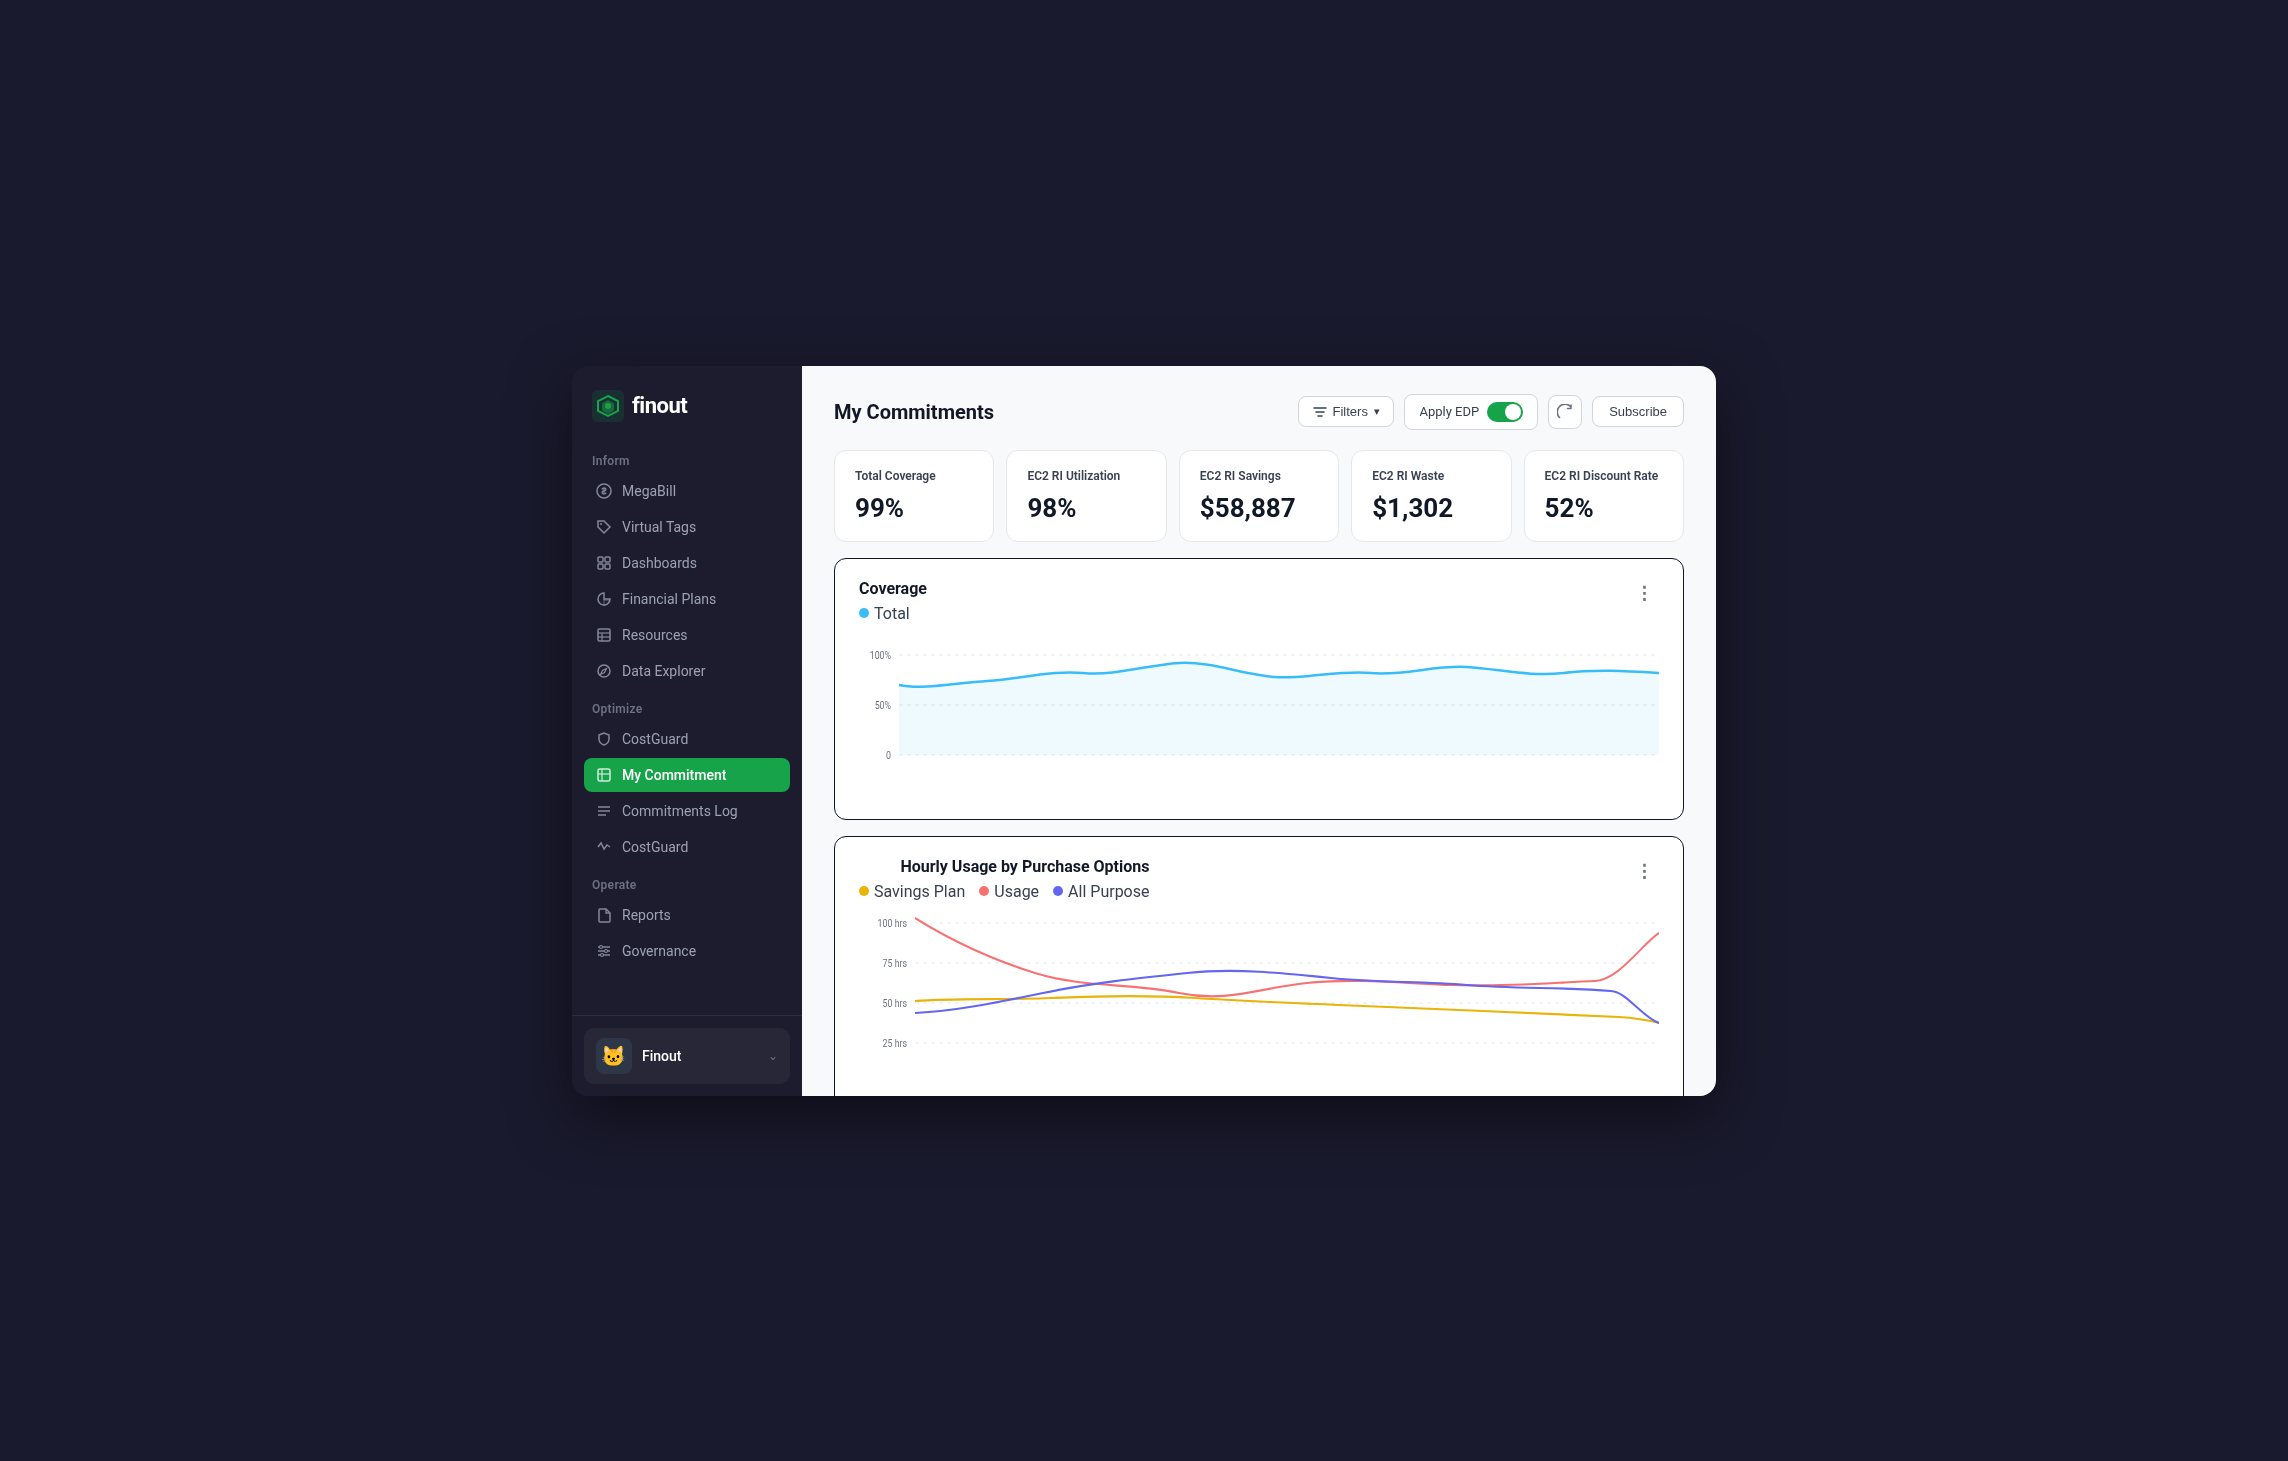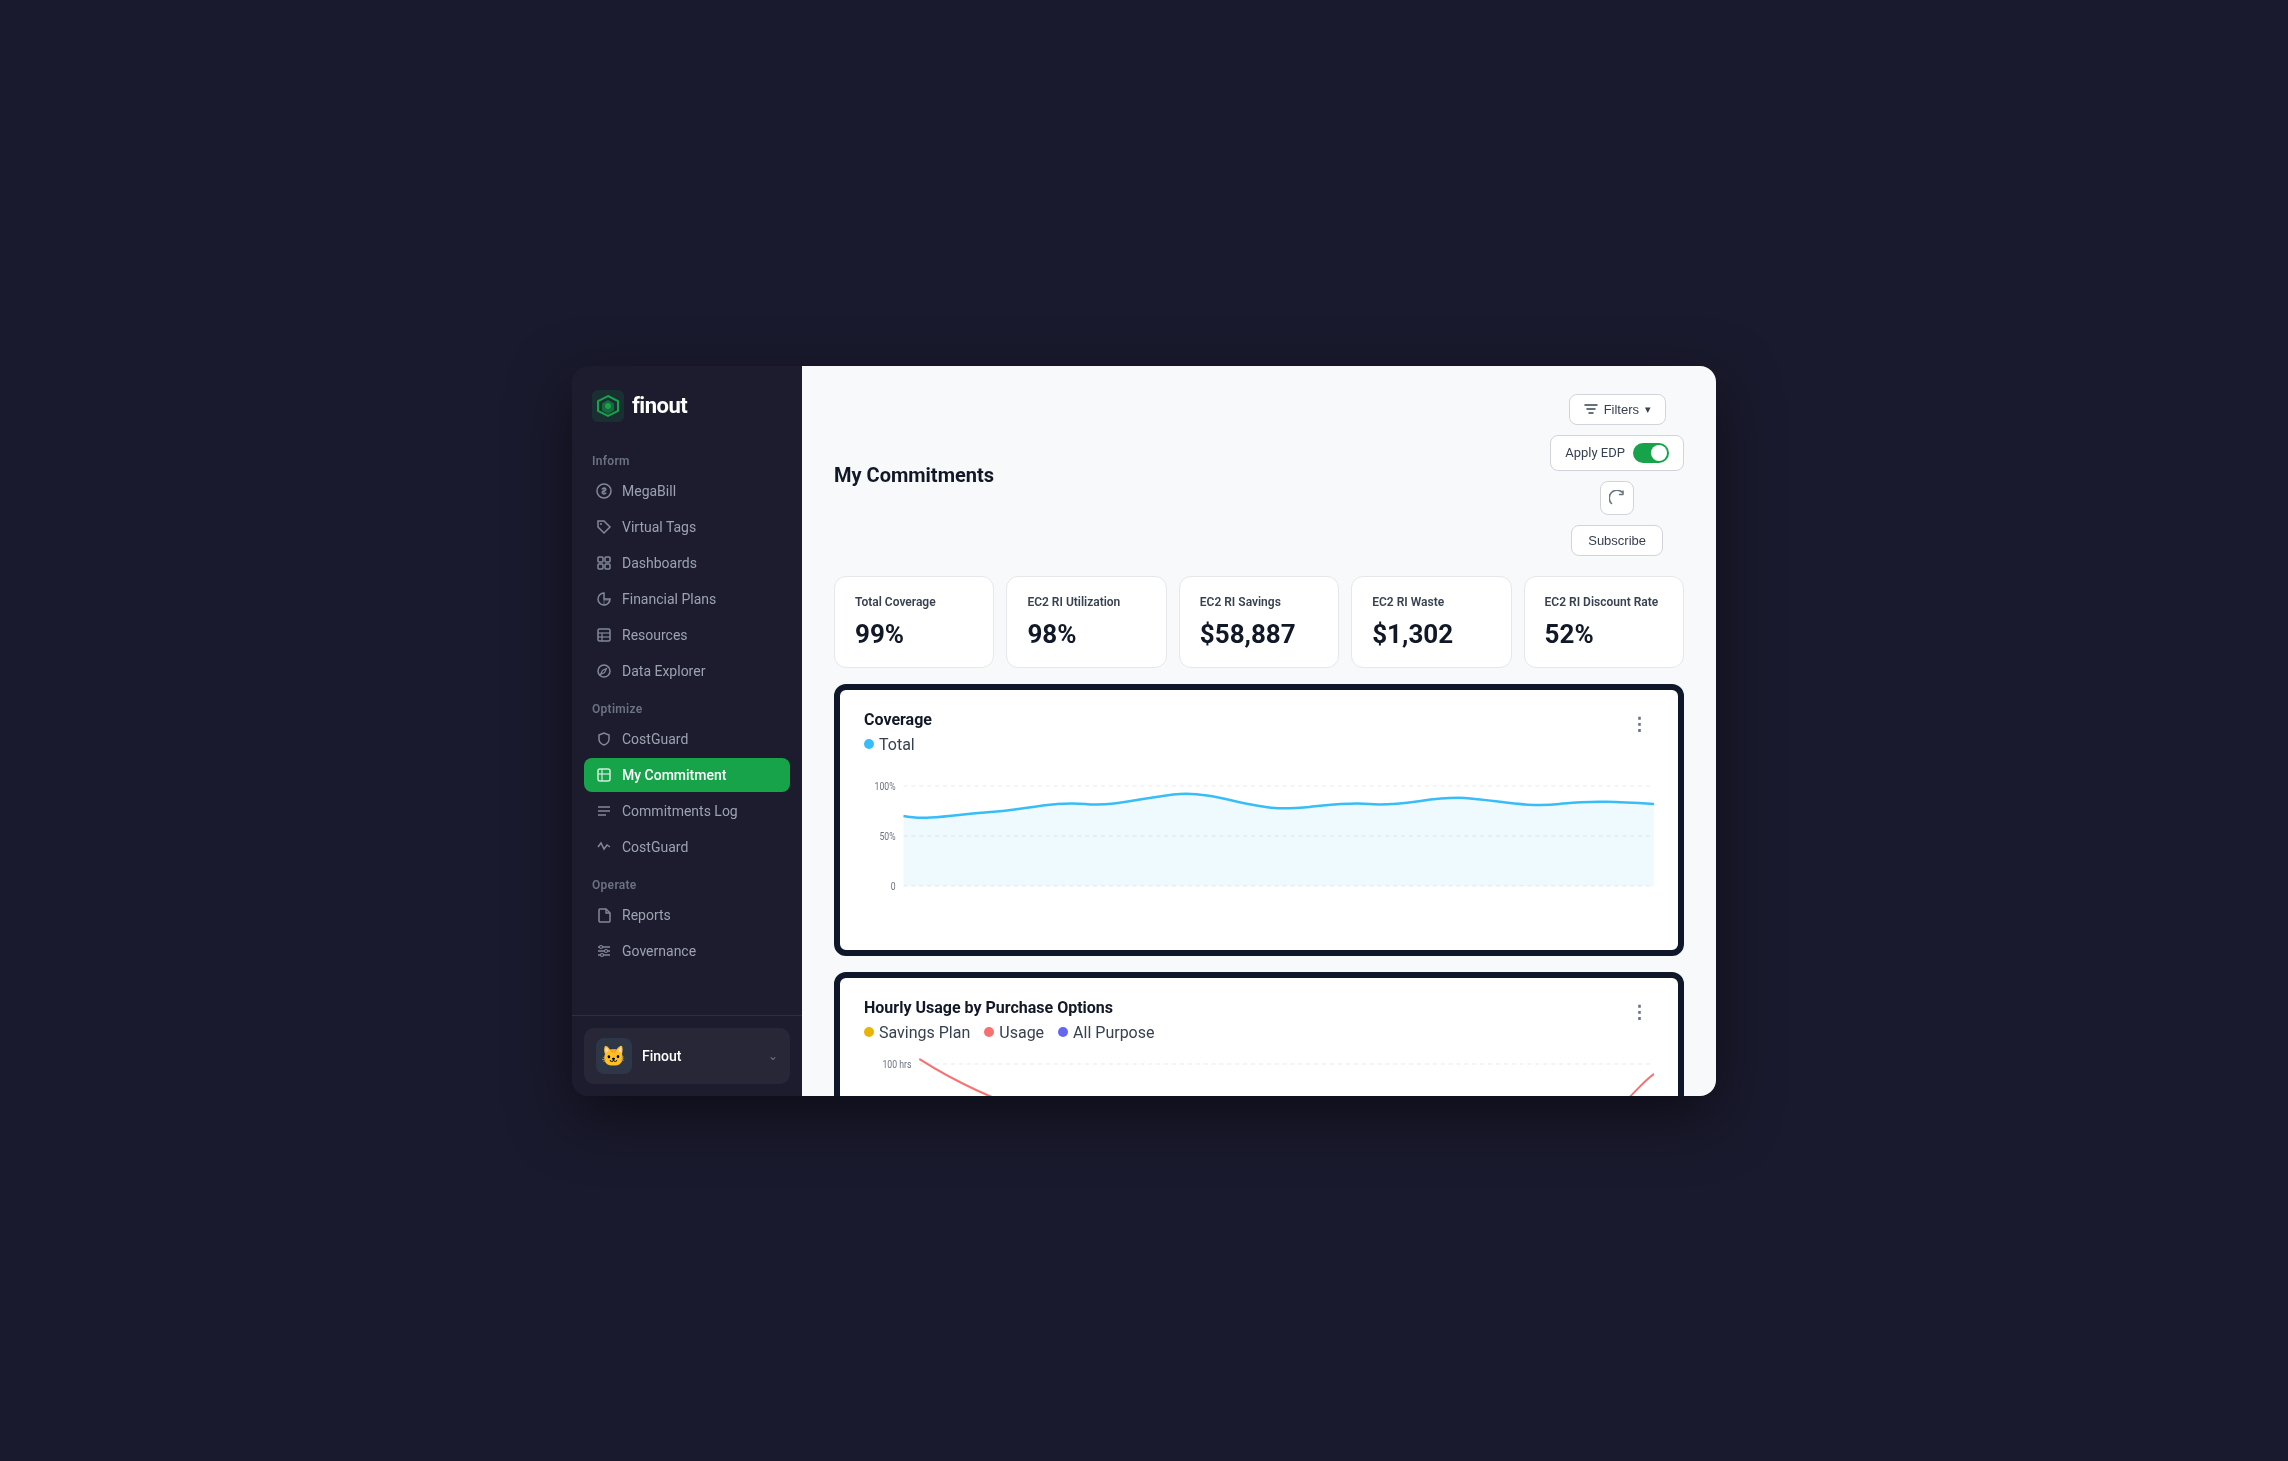--- a/index.html
+++ b/index.html
@@ -130,21 +130,20 @@
     }
     .page-title {
       font-size: 20px;
       font-weight: 700;
       color: #111827;
     }
     .header-actions {
       display: flex;
       align-items: center;
       gap: 10px;
-      flex-direction: column;
     }
     .filter-btn {
       display: flex;
       align-items: center;
       gap: 6px;
       padding: 7px 14px;
       border: 1.5px solid #d1d5db;
       border-radius: 8px;
       background: #fff;
       cursor: pointer;
@@ -224,23 +223,24 @@
     }
     .stat-value {
       font-size: 26px;
       font-weight: 700;
       color: #111827;
     }
     
     .chart-card {
       background: #fff;
       border-radius: 12px;
-      border: 6px solid #0f172a;
+      border: 1px solid #0f172a;
       padding: 20px 24px;
       margin-bottom: 16px;
+      text-align: right;
     }
     .chart-header {
       display: flex;
       align-items: flex-start;
       justify-content: space-between;
       margin-bottom: 12px;
     }
     .chart-title {
       font-size: 16px;
       font-weight: 700;

